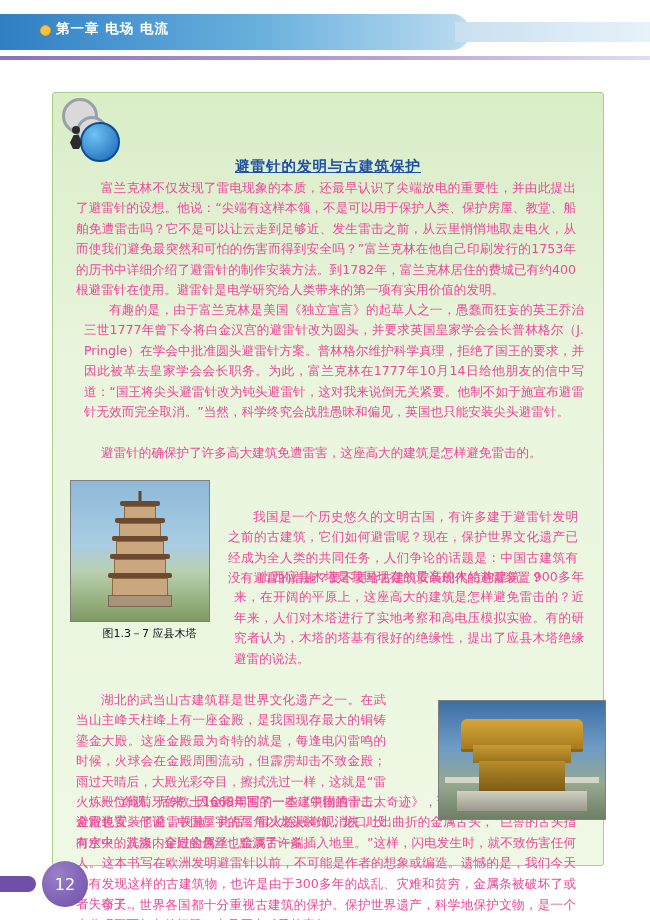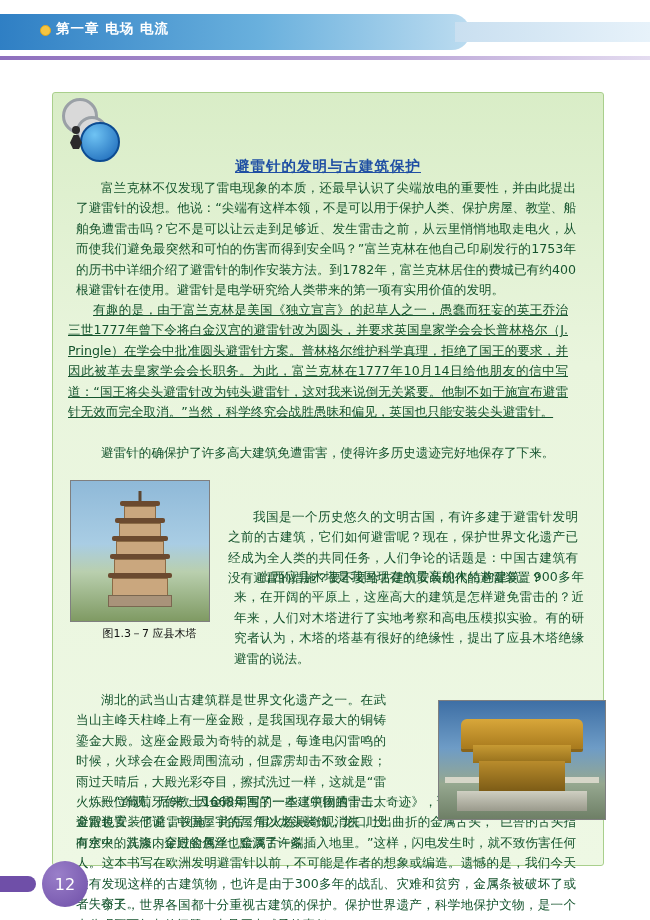--- a/index.html
+++ b/index.html
@@ -82,29 +82,29 @@
     font-size:14.5px;font-weight:bold;color:#1f4fa3;
     text-decoration:underline;
     letter-spacing:1px;
   }
 
   .body-text{
     position:absolute;
     font-family:"DejaVu Sans","Liberation Sans",sans-serif;
     font-size:12.6px;
     line-height:20.4px;
-    color:#14532d;
+    color:#ec4899;
     text-align:justify;
     text-justify:inter-character;
     text-indent:25px;
   }
 
   
   .p1{left:76px;top:178px;width:500px;}
-  .p2{left:68px;top:300px;width:500px;text-decoration:underline;}
+  .p2{left:84px;top:300px;width:500px;}
   .p3{left:76px;top:443px;width:500px;}
 
   
   .p4{left:228px;top:487px;width:350px;margin-top:20px;}
   .p5{left:228px;top:567px;width:350px;margin-left:6px;}
 
   .p7{left:76px;top:690px;width:310px;}
   .p8{left:76px;top:792px;width:500px;}
   .p9{left:76px;top:895px;width:500px;}
 
@@ -214,21 +214,21 @@
   <div class="cog cog2"></div>
   <div class="globe"></div>
   <div class="person">
     <div class="head"></div>
     <div class="body"></div>
   </div>
 </div>
 
 <div class="body-text p1">富兰克林不仅发现了雷电现象的本质，还最早认识了尖端放电的重要性，并由此提出了避雷针的设想。他说：“尖端有这样本领，不是可以用于保护人类、保护房屋、教堂、船舶免遭雷击吗？它不是可以让云走到足够近、发生雷击之前，从云里悄悄地取走电火，从而使我们避免最突然和可怕的伤害而得到安全吗？”富兰克林在他自己印刷发行的1753年的历书中详细介绍了避雷针的制作安装方法。到1782年，富兰克林居住的费城已有约400根避雷针在使用。避雷针是电学研究给人类带来的第一项有实用价值的发明。</div>
 <div class="body-text p2">有趣的是，由于富兰克林是美国《独立宣言》的起草人之一，愚蠢而狂妄的英王乔治三世1777年曾下令将白金汉宫的避雷针改为圆头，并要求英国皇家学会会长普林格尔（J. Pringle）在学会中批准圆头避雷针方案。普林格尔维护科学真理，拒绝了国王的要求，并因此被革去皇家学会会长职务。为此，富兰克林在1777年10月14日给他朋友的信中写道：“国王将尖头避雷针改为钝头避雷针，这对我来说倒无关紧要。他制不如于施宣布避雷针无效而完全取消。”当然，科学终究会战胜愚昧和偏见，英国也只能安装尖头避雷针。</div>
-<div class="body-text p3">避雷针的确保护了许多高大建筑免遭雷害，使得许多历史遗迹完好地保存了下来。</div>
+<div class="body-text p3">避雷针的确保护了许多高大建筑免遭雷害，这座高大的建筑是怎样避免雷击的。</div>
 <div class="body-text p4">我国是一个历史悠久的文明古国，有许多建于避雷针发明之前的古建筑，它们如何避雷呢？现在，保护世界文化遗产已经成为全人类的共同任务，人们争论的话题是：中国古建筑有没有避雷的措施？要不要给古建筑安装现代的避雷装置？</div>
 <div class="body-text p5">山西应县木塔是我国现存的最高的木结构建筑。900多年来，在开阔的平原上，这座高大的建筑是怎样避免雷击的？近年来，人们对木塔进行了实地考察和高电压模拟实验。有的研究者认为，木塔的塔基有很好的绝缘性，提出了应县木塔绝缘避雷的说法。</div>
 <div class="body-text p7">湖北的武当山古建筑群是世界文化遗产之一。在武当山主峰天柱峰上有一座金殿，是我国现存最大的铜铸鎏金大殿。这座金殿最为奇特的就是，每逢电闪雷鸣的时候，火球会在金殿周围流动，但霹雳却击不致金殿；雨过天晴后，大殿光彩夺目，擦拭洗过一样，这就是“雷火炼殿”奇观。后来，因金殿周围的一些建筑物遭雷击，金殿也安装了避雷设施。此后，雷火炼殿奇观消失，没有水火的洗涤，金殿的色泽也黯淡了许多。</div>
 <div class="body-text p8">一位葡萄牙传教士1668年写了一本《中国的十二大奇迹》，讲到他所见到的中国建筑避雷装置。他说，中国屋宇的屋角以龙头装饰，龙口吐出曲折的金属舌头，“巨兽的舌头指向空中，其腹内穿过金属丝，金属舌一端插入地里。”这样，闪电发生时，就不致伤害任何人。这本书写在欧洲发明避雷针以前，不可能是作者的想象或编造。遗憾的是，我们今天没有发现这样的古建筑物，也许是由于300多年的战乱、灾难和贫穷，金属条被破坏了或者失窃了。</div>
 <div class="body-text p9">今天，世界各国都十分重视古建筑的保护。保护世界遗产，科学地保护文物，是一个十分艰巨而复杂的问题，也是历史赋予的责任。</div>
 
 <div class="fig fig-pagoda">
   <div class="frame">
     <div class="pagoda">
       <div class="spire"></div>

